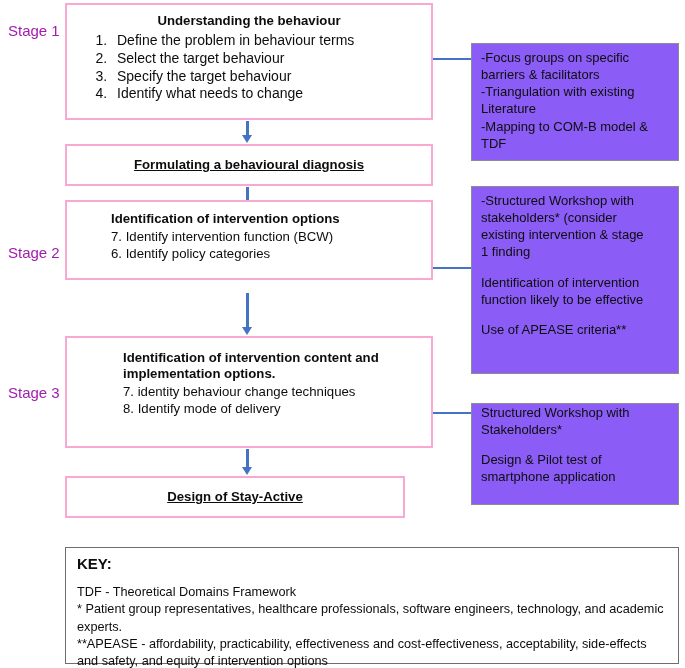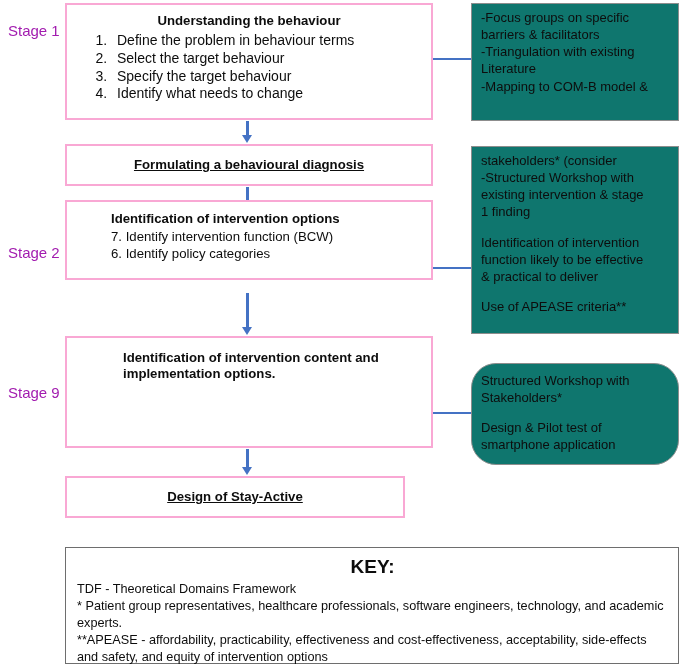--- a/index.html
+++ b/index.html
@@ -68,46 +68,47 @@
   .centerbox .title {
     font-weight: bold;
     font-size: 13.2px;
     text-decoration: underline;
   }
 
   .sidebox {
     position: absolute;
     box-sizing: border-box;
     border: 1px solid #8d8d8d;
-    background: #0f766e;
+    background: #8b5cf6;
     font-size: 13px;
     line-height: 1.32;
     padding: 5px 8px 5px 9px;
+    margin-top: 40px;
   }
   .sidebox p {
     margin: 0;
   }
   .sidebox p.gap {
     margin-top: 13px;
   }
 
   .keybox {
     position: absolute;
     box-sizing: border-box;
     border: 1px solid #6e6e6e;
     background: #ffffff;
     font-size: 12.7px;
     line-height: 1.35;
     padding: 6px 10px 6px 11px;
   }
   .keybox .key-title {
     font-weight: bold;
-    text-align: center;
-    font-size: 19px;
-    margin-bottom: 1px;
+    text-align: left;
+    font-size: 15px;
+    margin-bottom: 10px;
   }
   .keybox p {
     margin: 0;
   }
 
   
   .arrow {
     position: absolute;
     width: 3px;
     background: #4472c4;
@@ -129,21 +130,21 @@
     background: #4472c4;
   }
 </style>
 </head>
 <body>
 
 <div id="canvas">
 
   <div class="stage-label" style="left:8px; top:23px;">Stage 1</div>
   <div class="stage-label" style="left:8px; top:245px;">Stage 2</div>
-  <div class="stage-label" style="left:8px; top:385px;">Stage 9</div>
+  <div class="stage-label" style="left:8px; top:385px;">Stage 3</div>
 
   <div class="mainbox" style="left:65px; top:3px; width:368px; height:117px; padding:8px 10px 0 10px;">
     <div class="title centered">Understanding the behaviour</div>
     <ol class="num" style="margin-top:3px;">
       <li>Define the problem in behaviour terms</li>
       <li>Select the target behaviour</li>
       <li>Specify the target behaviour</li>
       <li>Identify what needs to change</li>
     </ol>
   </div>
@@ -162,52 +163,56 @@
       <li>7. Identify intervention function (BCW)</li>
       <li>6. Identify policy categories</li>
     </ul>
   </div>
 
   <div class="arrow" style="left:246px; top:293px; height:35px;"></div>
 
   <div class="mainbox" style="left:65px; top:336px; width:368px; height:112px; padding:12px 10px 8px 56px;">
     <div class="title">Identification of intervention content and</div>
     <div class="title">implementation options.</div>
+    <ul class="plain" style="margin-top:2px;">
+      <li>7. identity behaviour change techniques</li>
+      <li>8. Identify mode of delivery</li>
+    </ul>
   </div>
 
   <div class="arrow" style="left:246px; top:449px; height:19px;"></div>
 
   <div class="mainbox centerbox" style="left:65px; top:476px; width:340px; height:42px;">
     <div class="title">Design of Stay-Active</div>
   </div>
 
   <div class="hline" style="left:433px; top:58px; width:38px;"></div>
   <div class="hline" style="left:433px; top:267px; width:38px;"></div>
   <div class="hline" style="left:433px; top:412px; width:38px;"></div>
 
   <div class="sidebox" style="left:471px; top:3px; width:208px; height:118px;">
     <p>-Focus groups on specific</p>
     <p>barriers &amp; facilitators</p>
     <p>-Triangulation with existing</p>
     <p>Literature</p>
     <p>-Mapping to COM-B model &amp;</p>
+    <p>TDF</p>
   </div>
 
   <div class="sidebox" style="left:471px; top:146px; width:208px; height:188px;">
+    <p>-Structured Workshop with</p>
     <p>stakeholders* (consider</p>
-    <p>-Structured Workshop with</p>
     <p>existing intervention &amp; stage</p>
     <p>1 finding</p>
     <p class="gap">Identification of intervention</p>
     <p>function likely to be effective</p>
-    <p>&amp; practical to deliver</p>
     <p class="gap">Use of APEASE criteria**</p>
   </div>
 
-  <div class="sidebox" style="left:471px; top:363px; width:208px; height:102px; padding-top:8px;border-radius:25px;">
+  <div class="sidebox" style="left:471px; top:363px; width:208px; height:102px; padding-top:0;">
     <p>Structured Workshop with</p>
     <p>Stakeholders*</p>
     <p class="gap">Design &amp; Pilot test of</p>
     <p>smartphone application</p>
   </div>
 
   <div class="keybox" style="left:65px; top:547px; width:614px; height:117px;">
     <div class="key-title">KEY:</div>
     <p>TDF - Theoretical Domains Framework</p>
     <p>* Patient group representatives, healthcare professionals, software engineers, technology, and academic experts.</p>

